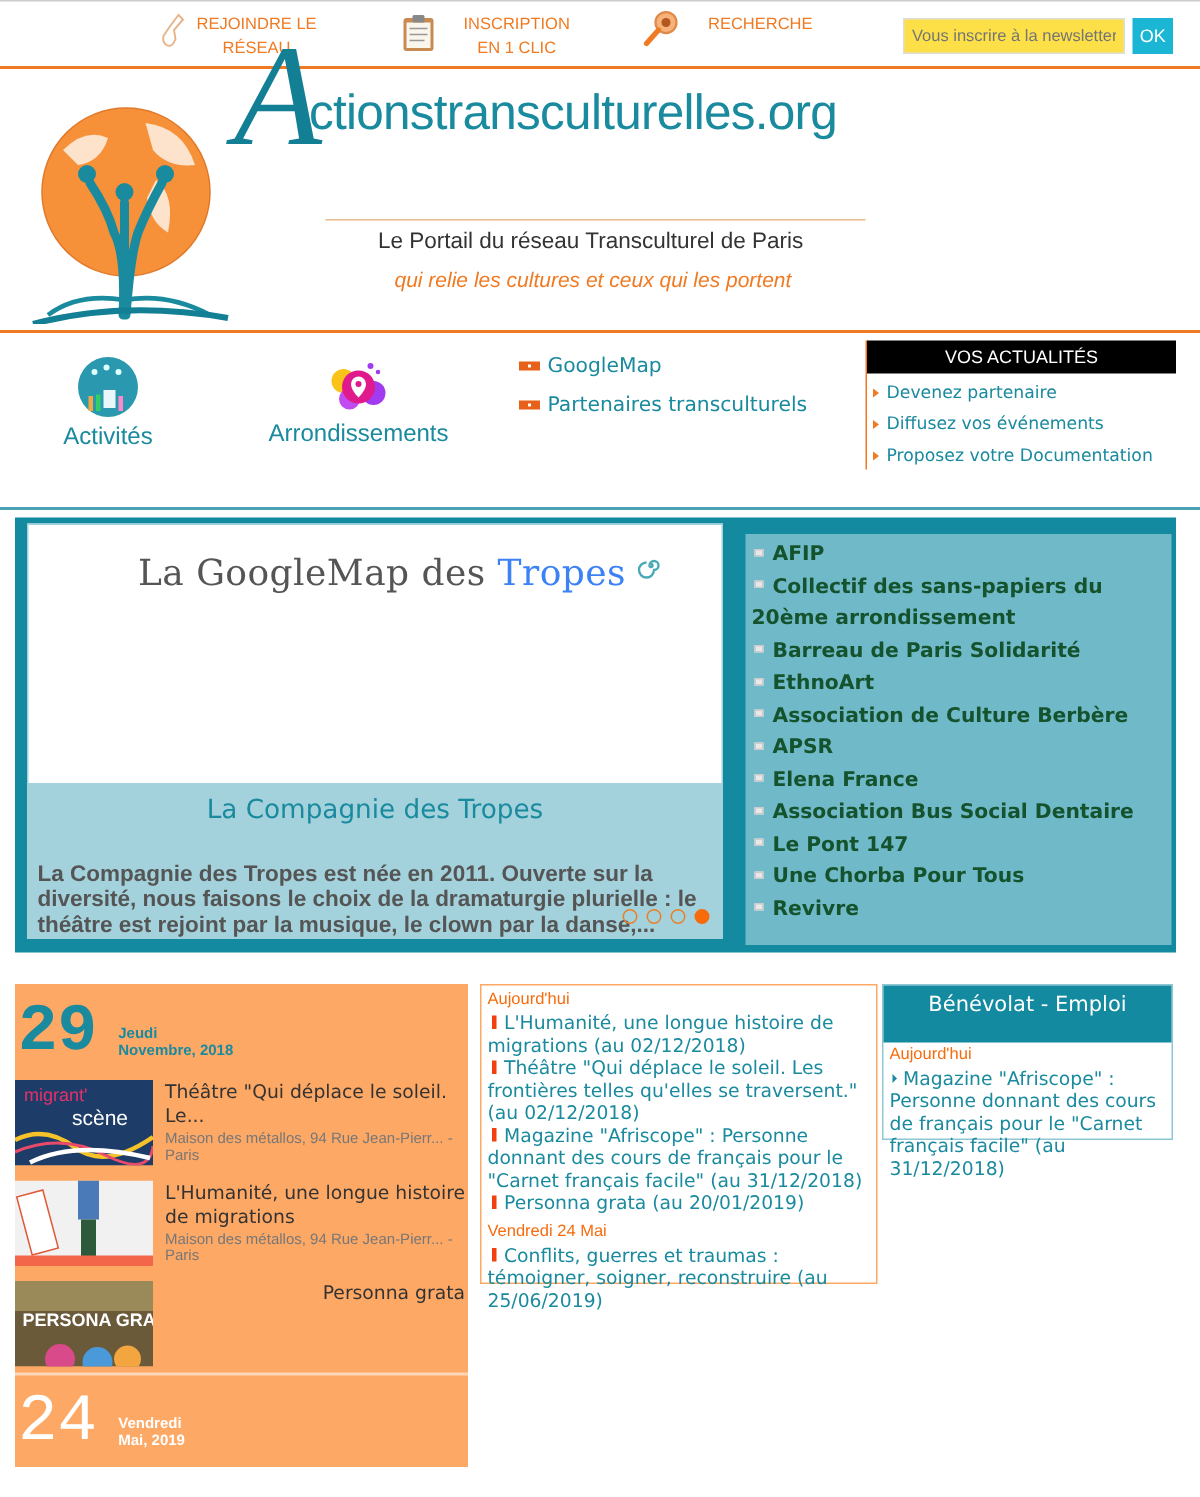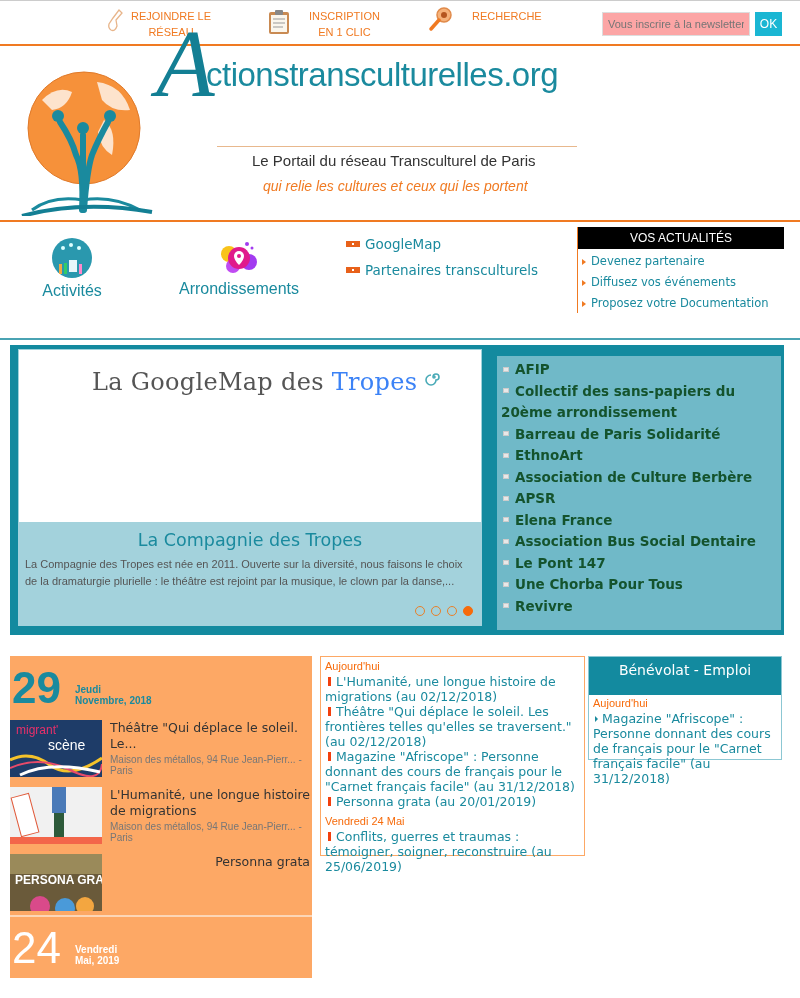--- a/index.html
+++ b/index.html
@@ -3,21 +3,21 @@
 <meta charset="utf-8">
 <style>
   * { box-sizing: border-box; margin: 0; padding: 0; }
   body { width: 800px; height: 998px; background: #fff; font-family: "DejaVu Sans", sans-serif; position: relative; overflow: hidden; }
   .abs { position: absolute; }
 
   
   .topbar { left: 0; top: 0; width: 800px; height: 46px; border-top: 1px solid #ccc; border-bottom: 2px solid #f07a22; }
   .toplink { display: flex; align-items: flex-start; color: #f07a22; font-family: "Liberation Sans", sans-serif; font-size: 11px; text-align: center; line-height: 16px; }
   .toplink .lbl { text-align: center; }
-  .news-input { left: 602px; top: 12px; width: 148px; height: 24px; border: 1px solid #ddd; font-family: "Liberation Sans", sans-serif; font-size: 11px; color: #666; padding: 4px 5px; background:#fca5a5; }
+  .news-input { left: 602px; top: 12px; width: 148px; height: 24px; border: 1px solid #ddd; font-family: "Liberation Sans", sans-serif; font-size: 11px; color: #666; padding: 4px 5px; background:#fde047; }
   .news-ok { left: 755px; top: 12px; width: 27px; height: 24px; background: #1ab6d3; color: #fff; font-family: "Liberation Sans", sans-serif; font-size: 12px; text-align: center; line-height: 24px; border: none; }
 
   
   .banner { left: 0; top: 48px; width: 800px; height: 174px; border-bottom: 2px solid #f07a22; }
   .site-title { left: 148px; top: 52px; font-family: "Liberation Sans", sans-serif; color: #1a8a9e; font-size: 33px; letter-spacing: -0.5px; }
   .site-title .bigA { font-family: "Liberation Serif", serif; font-style: italic; font-size: 96px; color: #137f94; position: absolute; left: 8px; top: -44px; }
   .site-title .rest { position: absolute; left: 58px; top: 4px; white-space: nowrap; font-size: 33px; color: #1a8a9e; }
   .title-line { left: 217px; top: 146px; width: 360px; height: 1px; background: #e8b88d; }
   .subtitle { left: 252px; top: 152px; font-family: "Liberation Sans", sans-serif; font-size: 15px; color: #333; white-space: nowrap; }
   .tagline { left: 263px; top: 178px; font-family: "Liberation Sans", sans-serif; font-style: italic; font-size: 14px; color: #f07a22; white-space: nowrap; }
@@ -36,33 +36,33 @@
   .actus li { font-size: 11.5px; color: #1a8a9e; height: 21px; line-height: 21px; display: flex; align-items: center; gap: 5px; }
   .actus li .tri { width: 0; height: 0; border-left: 4px solid #f07a22; border-top: 3px solid transparent; border-bottom: 3px solid transparent; }
 
   
   .sliderwrap { left: 10px; top: 345px; width: 774px; height: 290px; background: #138a9f; }
   .slide { left: 18px; top: 349px; width: 464px; height: 277px; background: #fff; border: 1px solid #9fd2db; }
   .slide-logo { left: 92px; top: 368px; font-family: "DejaVu Serif", serif; font-size: 24px; color: #555; white-space: nowrap; letter-spacing: 0.3px; }
   .slide-logo .tr { color: #3b82f6; }
   .caption { left: 18px; top: 522px; width: 464px; height: 104px; background: #a3d2dc; }
   .caption-title { left: 18px; top: 530px; width: 464px; text-align: center; font-size: 17.5px; color: #1a8a9e; }
-  .caption-text { left: 25px; top: 556px; width: 450px; font-family: "Liberation Sans", sans-serif; font-size: 11px; color: #555; line-height: 17px; }
+  .caption-text { left: 25px; top: 574px; width: 450px; font-family: "Liberation Sans", sans-serif; font-size: 15px; color: #555; line-height: 17px; font-weight: bold; }
   .dots { left: 415px; top: 606px; display: flex; gap: 6px; }
   .dot { width: 10px; height: 10px; border-radius: 50%; border: 1px solid #e8802a; }
   .dot.active { background: #f76b0b; border-color: #f76b0b; }
 
   .orglist { left: 497px; top: 356px; width: 284px; height: 274px; background: #70b9c8; }
   .orglist ul { list-style: none; padding: 3px 4px 0 4px; }
   .orglist li { color: #14532d; font-size: 13.5px; line-height: 21.5px; font-weight: bold; }
   .orglist li .sq { display: inline-block; width: 6px; height: 5px; background: #e8e8e8; border: 1px solid #ccc; margin: 0 6px 2px 2px; vertical-align: middle; }
 
   
   .agenda { left: 10px; top: 656px; width: 302px; height: 322px; background: #fda865; }
-  .daynum { font-family: Liberation Sans, sans-serif; font-weight: bold; font-size: 44px; color: #1a8a9e; line-height: 44px; }
+  .daynum { font-family: Liberation Mono, monospace; font-weight: bold; font-size: 44px; color: #1a8a9e; line-height: 44px; }
   .daynum.white { color: #fff; font-weight: normal; }
   .daylbl { font-family: "Liberation Sans", sans-serif; font-weight: bold; font-size: 10px; color: #1a8a9e; line-height: 11px; }
   .daylbl.white { color: #fff; }
   .ev { display: flex; }
   .thumb { width: 92px; height: 57px; }
   .ev-title { font-size: 12.5px; color: #333; line-height: 16px; }
   .ev-loc { font-family: "Liberation Sans", sans-serif; font-size: 10px; color: #777; margin-top: 2px; }
   .agenda-sep { left: 10px; top: 915px; width: 302px; height: 2px; background: #fcd6b7; }
 
   

